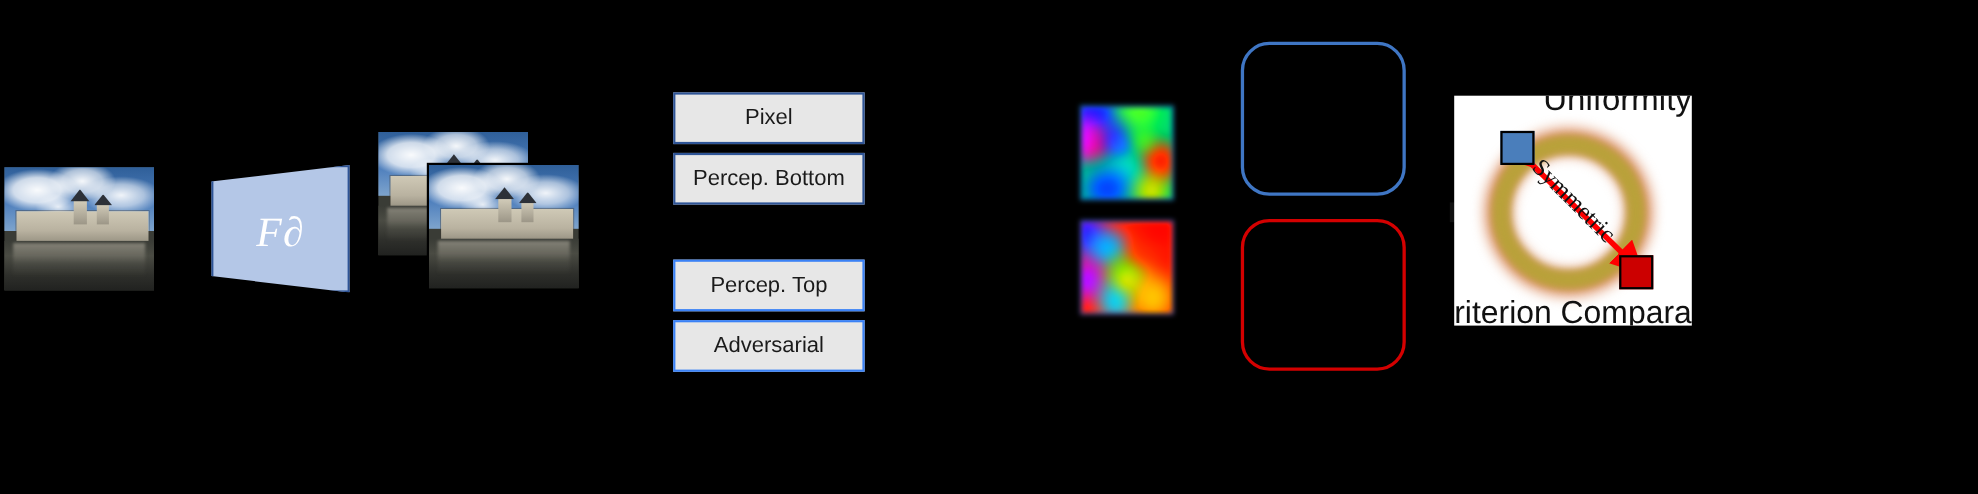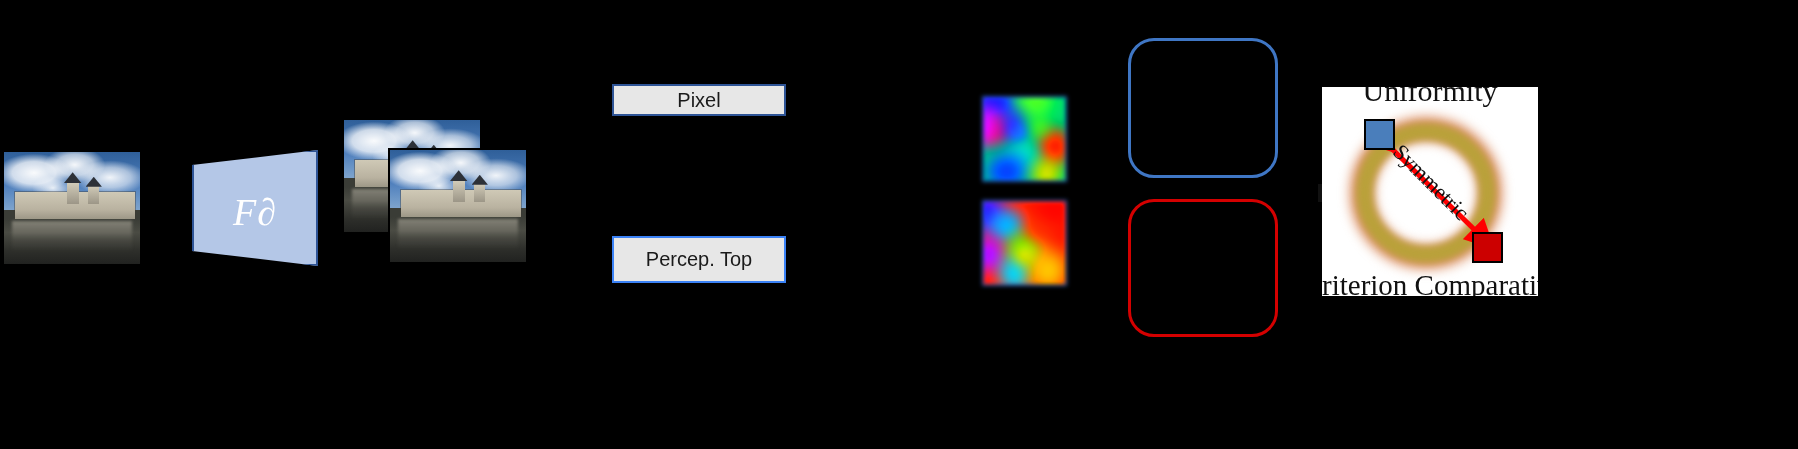--- a/index.html
+++ b/index.html
@@ -147,22 +147,22 @@
 
   
   .panel {
     position: absolute;
     background: #ffffff;
     overflow: hidden;
   }
   .panel-title, .panel-caption {
     position: absolute;
     left: 0; right: 0;
-    text-align: center;
-    font-family: Liberation Serif, serif;
+    text-align: right;
+    font-family: Liberation Sans, sans-serif;
     color: #111111;
     white-space: nowrap;
   }
   .panel-title { font-size: 30px; top: -13px; }
   .panel-caption { font-size: 29px; bottom: -6px; }
 
   .ring {
     position: absolute;
     border-radius: 50%;
     border-style: solid;
@@ -230,25 +230,27 @@
   <div class="photo" style="left:390px; top:150px; width:136px; height:112px; background:#3a3c36; box-shadow:0 0 0 2px #000;">
     <div class="photo-sky"></div>
     <div class="photo-castle"></div>
     <div class="photo-tower" style="left:46%; top:26%; width:9%; height:20%;"></div>
     <div class="photo-roof" style="left:44%; top:18%; width:13%; height:10%;"></div>
     <div class="photo-tower" style="left:62%; top:29%; width:8%; height:17%;"></div>
     <div class="photo-roof" style="left:60%; top:22%; width:12%; height:9%;"></div>
     <div class="photo-water"></div>
   </div>
 
-  <div class="loss-box blue" style="left:612px; top:84px; width:174px; height:32px;">Pixel</div>
-
+  <div class="loss-box blue" style="left:612px; top:84px; width:174px; height:47px;">Pixel</div>
+
+  <div class="loss-box blue" style="left:612px; top:139px; width:174px; height:47px;">Percep. Bottom</div>
 
   <div class="loss-box red" style="left:612px; top:236px; width:174px; height:47px;">Percep. Top</div>
 
+  <div class="loss-box red" style="left:612px; top:291px; width:174px; height:47px;">Adversarial</div>
 
 
   <div class="heatmap" style="left:982px; top:96px; width:85px; height:86px; background:#00d07a;">
     <i style="left:-26%; top:-22%; width:66%; height:56%; background:#1a22ff; filter:blur(8px);"></i>
     <i style="left:40%; top:-18%; width:46%; height:42%; background:#6bff44; filter:blur(8px);"></i>
     <i style="left:-12%; top:22%; width:46%; height:34%; background:#ff1414; filter:blur(7px);"></i>
     <i style="left:-18%; top:10%; width:34%; height:48%; background:#c715ff; filter:blur(8px);"></i>
     <i style="left:22%; top:16%; width:28%; height:40%; background:#2a18ff; filter:blur(8px);"></i>
     <i style="left:66%; top:38%; width:42%; height:44%; background:#ff2200; filter:blur(7px);"></i>
     <i style="left:58%; top:26%; width:22%; height:22%; background:#7dff2a; filter:blur(7px);"></i>

